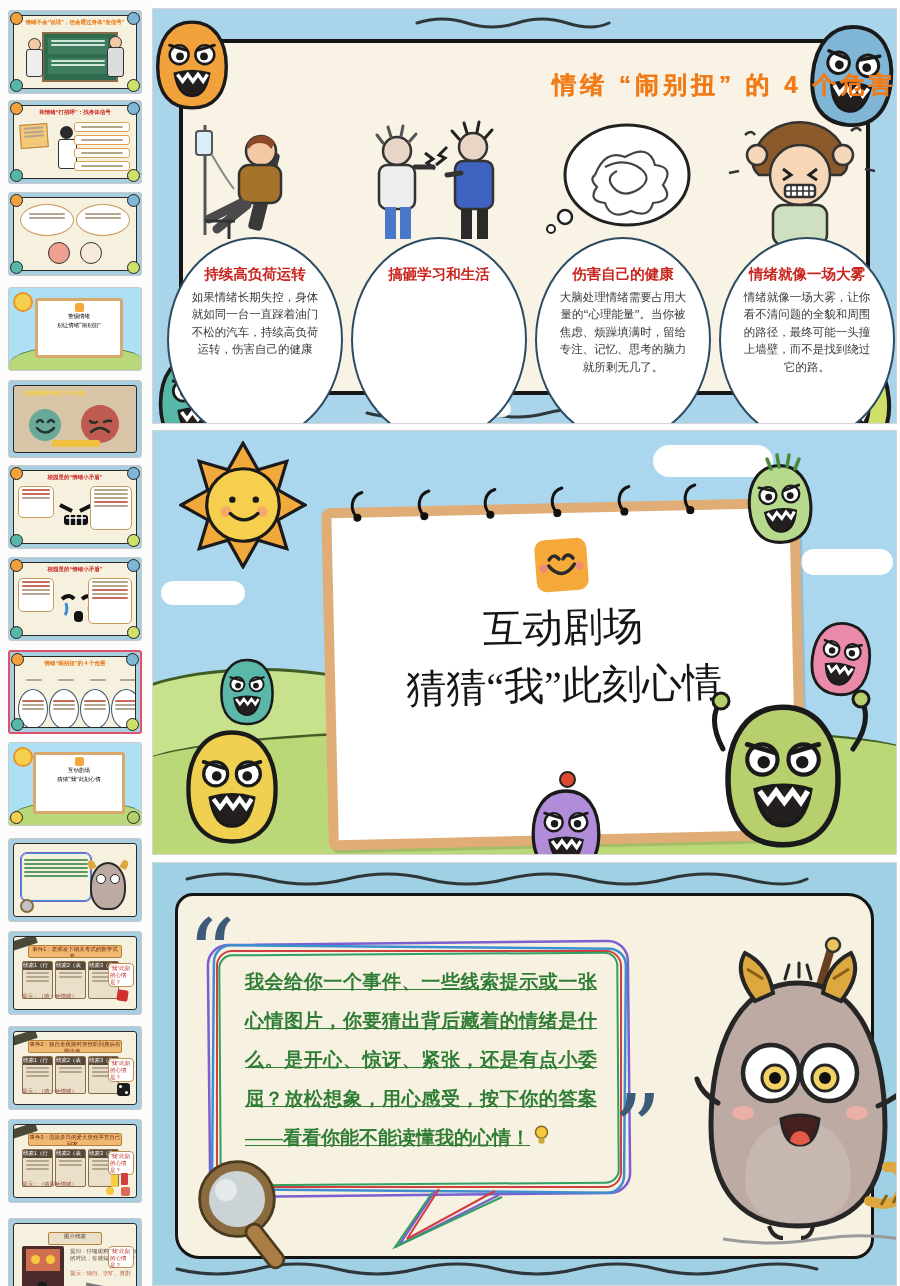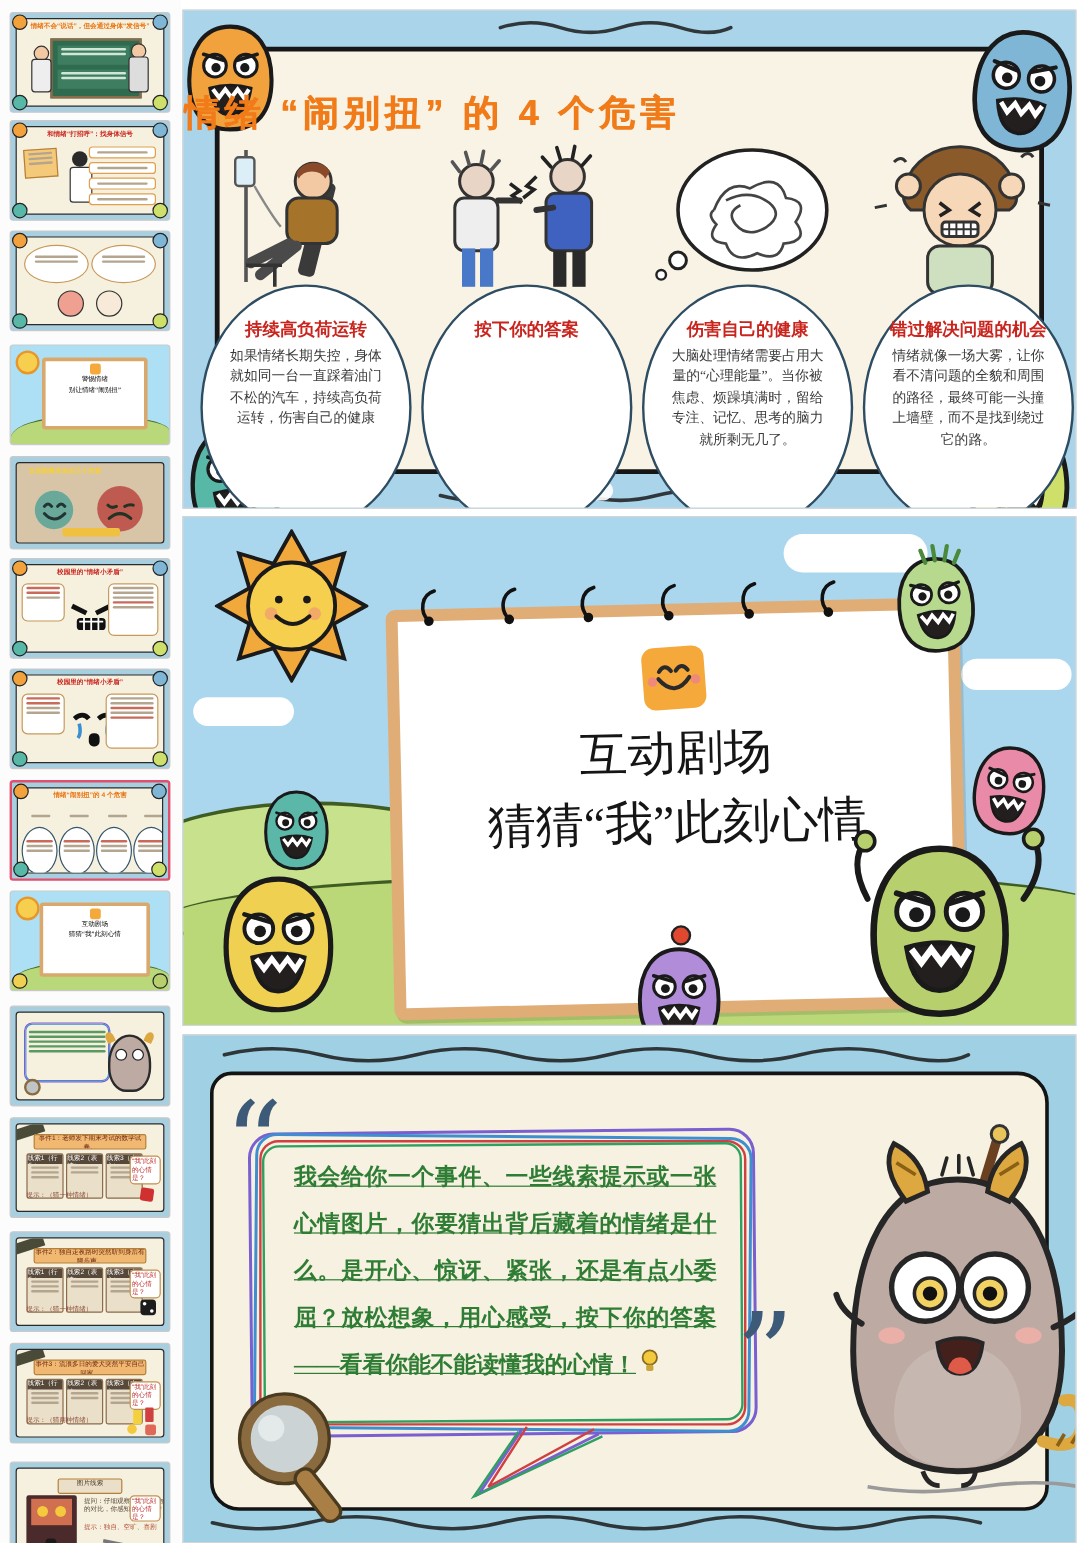--- a/index.html
+++ b/index.html
@@ -36,22 +36,22 @@
 
   
   .slide{position:absolute;left:152px;width:745px;border:1px solid #d5d5d5;box-sizing:border-box;overflow:hidden;background:#a9d4ea;}
   #slide1{top:8px;height:416px;}
   #slide2{top:430px;height:425px;}
   #slide3{top:862px;height:424px;}
 
   
   .paper1{position:absolute;left:26px;right:26px;top:30px;bottom:28px;background:#f8f3e4;
           border:4px solid #161616;border-radius:18px 12px 20px 12px;}
-  .h-title{position:absolute;top:40px;left:0;right:0;text-align:left;font-weight:bold;
-           font-size:30px;letter-spacing:4px;color:#f07b18;
+  .h-title{position:absolute;top:40px;left:0;right:0;text-align:right;font-weight:bold;
+           font-size:24px;letter-spacing:4px;color:#f07b18;
            text-shadow:0.5px 0 #f07b18;}
   .ill{position:absolute;top:108px;width:170px;height:130px;}
   .bubble{position:absolute;top:228px;width:176px;height:205px;background:#fff;
           border:2.5px solid #2e4d63;border-radius:50%;box-sizing:border-box;
           padding:26px 20px 0;text-align:center;}
   .bubble h4{margin:0 0 5px;color:#c9251f;font-size:14.5px;font-weight:bold;white-space:nowrap;}
   .bubble p{margin:0;font-size:11.5px;line-height:1.52;color:#3a3a3a;}
   .mon{position:absolute;}
   .squig{position:absolute;stroke:#1c1c1c;fill:none;stroke-width:3;stroke-linecap:round;opacity:.85;}
 
@@ -523,28 +523,28 @@
     <circle cx="128" cy="38" r="10" fill="#f6d7b8" stroke="#333" stroke-width="2.5"></circle>
     <rect x="58" y="88" width="54" height="40" rx="10" fill="#cfe0c0" stroke="#333" stroke-width="2.5"></rect>
     <path d="M30 18 q6 -6 10 0 M136 14 q6 -6 10 0 M24 54 l-10 2 M150 52 l10 2" stroke="#333" stroke-width="2.5" fill="none"></path>
   </svg>
 
   <div class="bubble" style="left:14px">
     <h4>持续高负荷运转</h4>
     <p class="serif">如果情绪长期失控，身体就如同一台一直踩着油门不松的汽车，持续高负荷运转，伤害自己的健康</p>
   </div>
   <div class="bubble" style="left:198px">
-    <h4>按下你的答案</h4>
+    <h4>搞砸学习和生活</h4>
   </div>
   <div class="bubble" style="left:382px">
     <h4>伤害自己的健康</h4>
     <p class="serif">大脑处理情绪需要占用大量的“心理能量”。当你被焦虑、烦躁填满时，留给专注、记忆、思考的脑力就所剩无几了。</p>
   </div>
   <div class="bubble" style="left:566px">
-    <h4>错过解决问题的机会</h4>
+    <h4>情绪就像一场大雾</h4>
     <p class="serif">情绪就像一场大雾，让你看不清问题的全貌和周围的路径，最终可能一头撞上墙壁，而不是找到绕过它的路。</p>
   </div>
 </div>
 
 <div class="slide" id="slide2">
   <div class="sky2"></div>
   <div class="cloud" style="left:500px;top:14px;width:120px;height:32px"></div>
   <div class="cloud" style="left:648px;top:118px;width:92px;height:26px"></div>
   <div class="cloud" style="left:8px;top:150px;width:84px;height:24px"></div>
   <div class="hill"></div>

